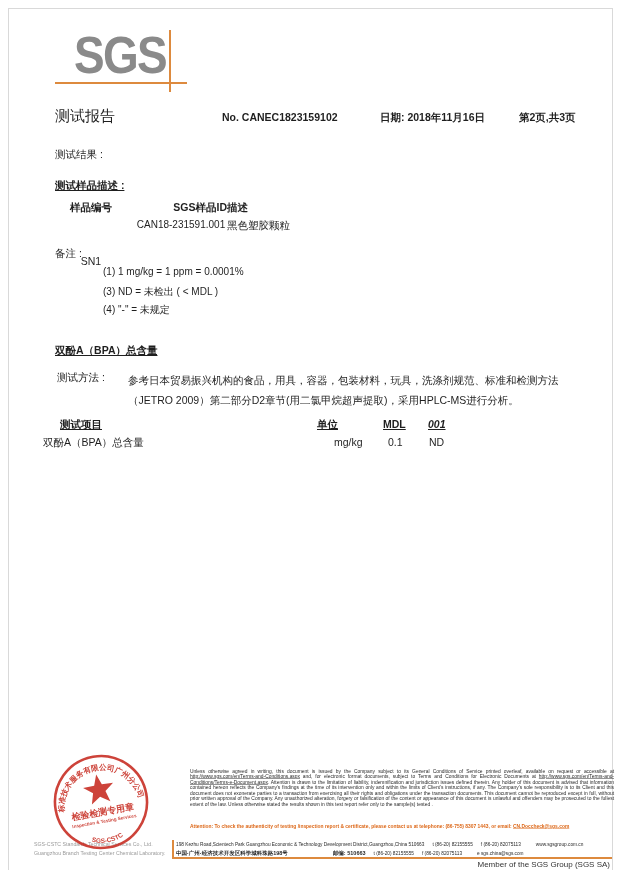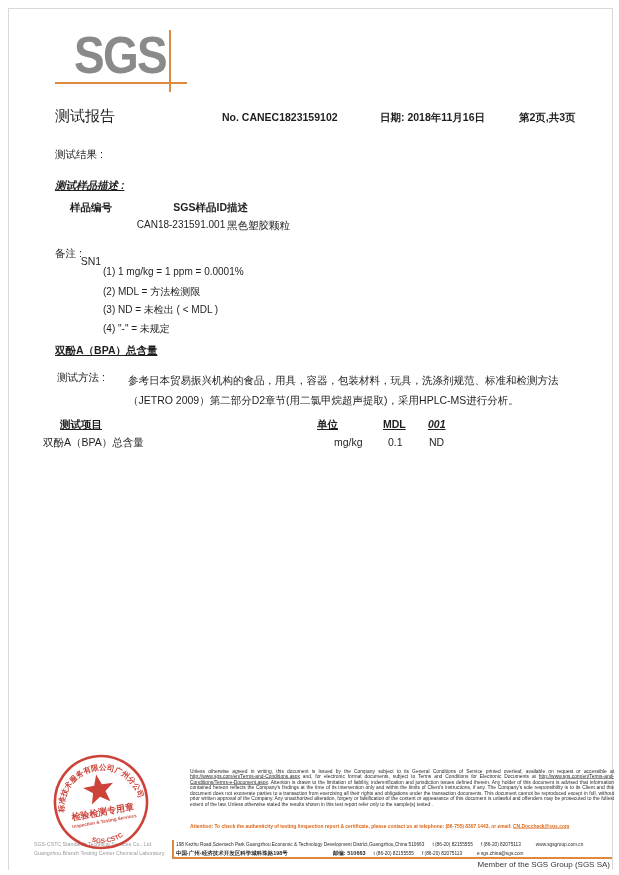--- a/index.html
+++ b/index.html
@@ -16,21 +16,21 @@
   .logo-vline { position:absolute; left:169px; top:30px; width:2px; height:62px; background:#dd8a3e; }
 
   
   .doc-title { position:absolute; left:55px; top:107px; font-size:15px; font-weight:normal; }
   .report-no { position:absolute; left:222px; top:111px; font-size:10.5px; font-weight:bold; }
   .report-date { position:absolute; left:380px; top:111px; font-size:10.5px; font-weight:bold; }
   .page-info { position:absolute; left:519px; top:111px; font-size:10.5px; font-weight:bold; }
 
   .t10 { font-size:10.5px; }
   .results-label { position:absolute; left:55px; top:148px; }
-  .sample-heading { position:absolute; left:55px; top:179px; font-weight:bold; text-decoration:underline;font-style:italic; }
+  .sample-heading { position:absolute; left:55px; top:179px; font-weight:bold; text-decoration:underline; }
 
   .s-col1h { position:absolute; left:55px; top:201px; width:72px; text-align:center; font-weight:bold; }
   .s-col2h { position:absolute; left:135px; top:201px; width:92px; text-align:right; font-weight:bold; }
   .s-col3h { position:absolute; left:227px; top:201px; font-weight:bold; }
   .s-col1v { position:absolute; left:55px; top:219px; width:72px; text-align:center;margin-top:36px; }
   .s-col2v { position:absolute; left:135px; top:219px; width:92px; text-align:center; font-size:10px; }
   .s-col3v { position:absolute; left:227px; top:219px; }
 
   .notes-label { position:absolute; left:55px; top:247px; }
   .notes-list { position:absolute; left:103px; top:266px; }
@@ -102,21 +102,20 @@
   <div class="s-col1h t10">样品编号</div>
   <div class="s-col2h t10">SGS样品ID</div>
   <div class="s-col3h t10">描述</div>
   <div class="s-col1v t10">SN1</div>
   <div class="s-col2v">CAN18-231591.001</div>
   <div class="s-col3v t10">黑色塑胶颗粒</div>
 
   <div class="notes-label t10">备注 :</div>
   <div class="notes-list">
     <div>(1) 1 mg/kg = 1 ppm = 0.0001%</div>
-    <div>(2) MDL = 方法检测限</div>
     <div>(3) ND = 未检出 ( &lt; MDL )</div>
     <div>(4) "-" = 未规定</div>
   </div>
 
   <div class="bpa-heading t10">双酚A（BPA）总含量</div>
   <div class="method-label t10">测试方法 :</div>
   <div class="method-text">参考日本贸易振兴机构的食品，用具，容器，包装材料，玩具，洗涤剂规范、标准和检测方法（JETRO 2009）第二部分D2章节(用二氯甲烷超声提取)，采用HPLC-MS进行分析。</div>
 
   <div class="r-item-h r-head t10">测试项目</div>
   <div class="r-unit-h r-head t10">单位</div>

